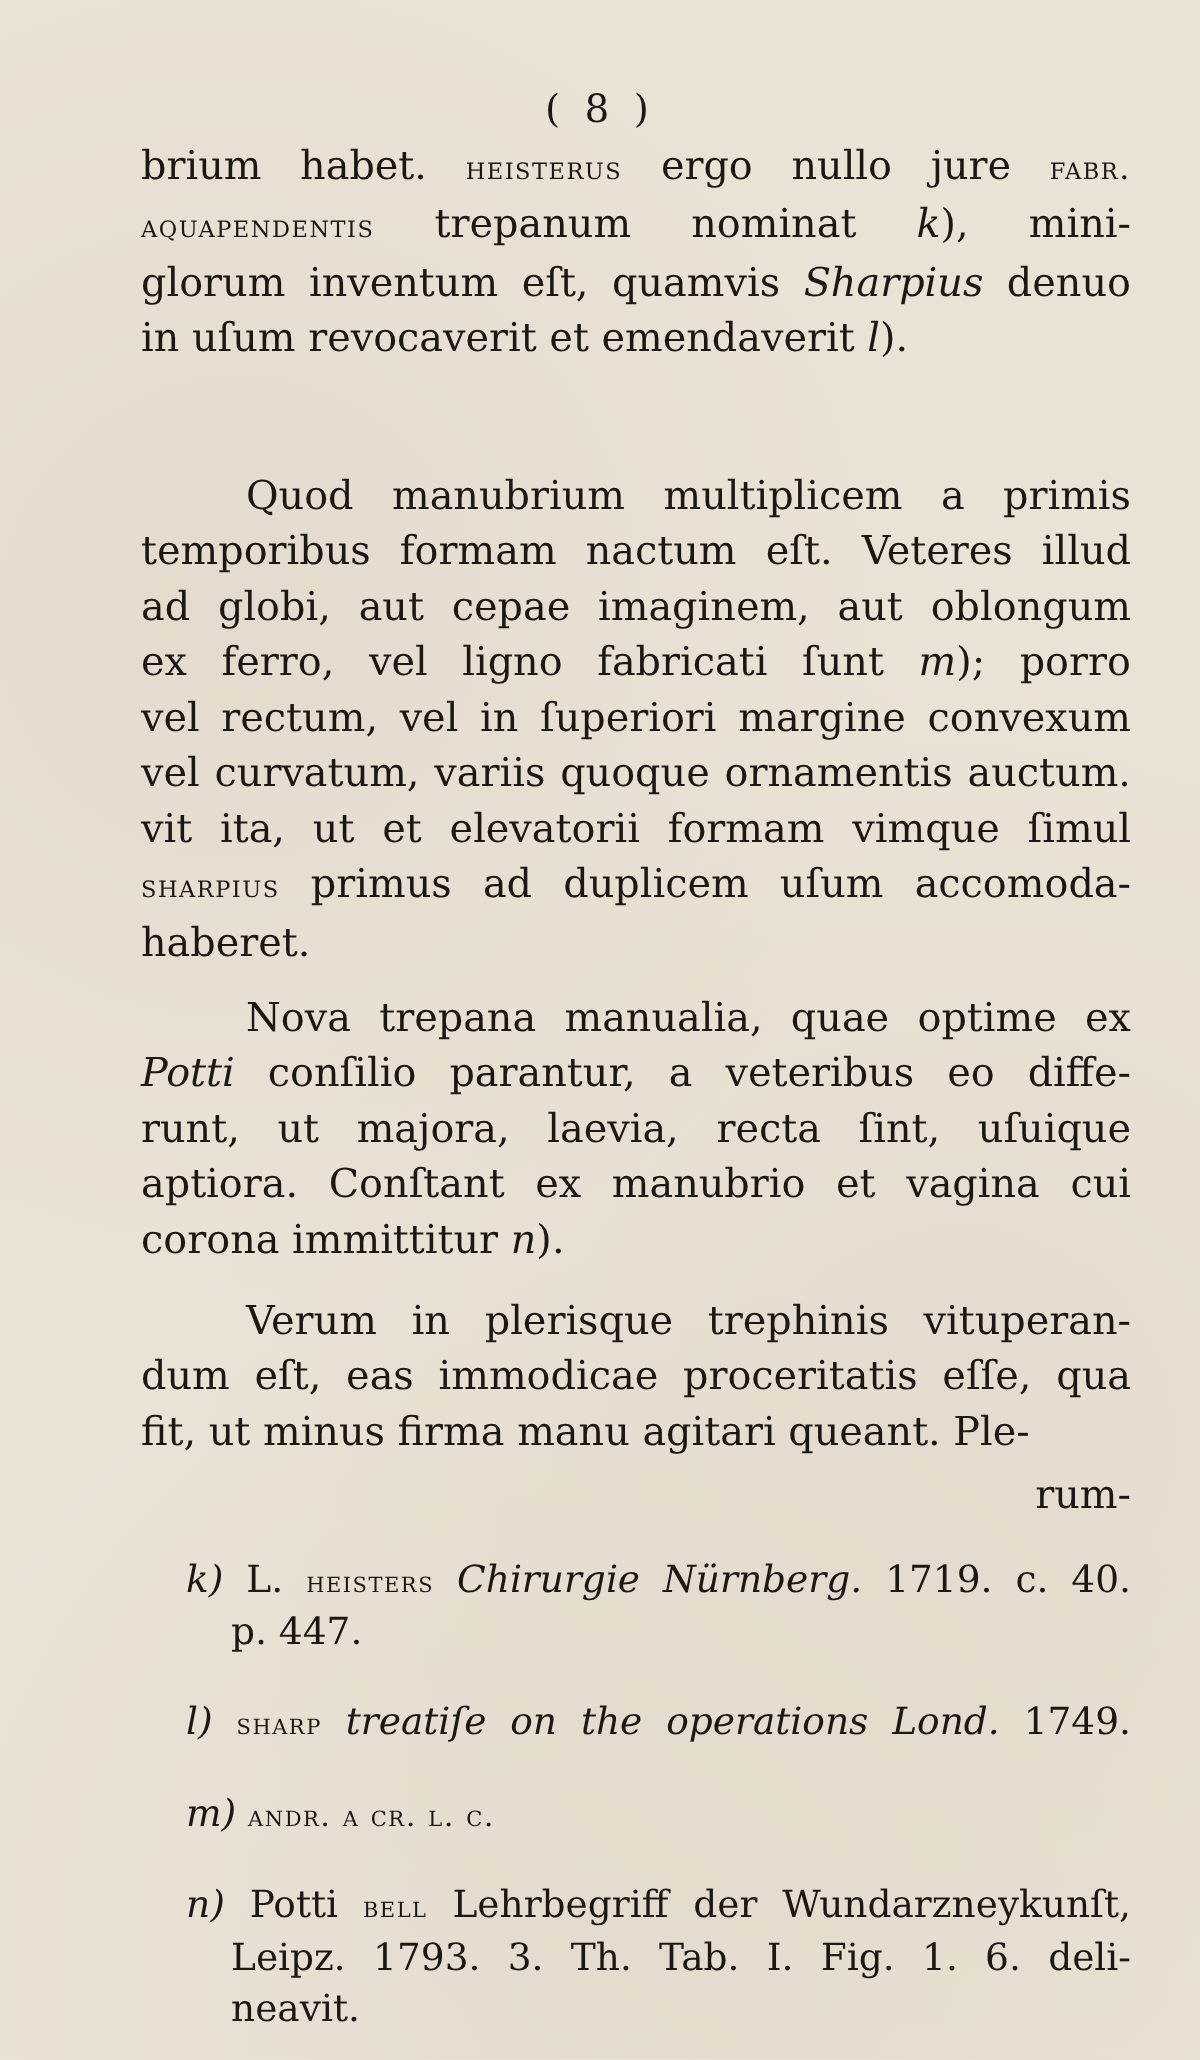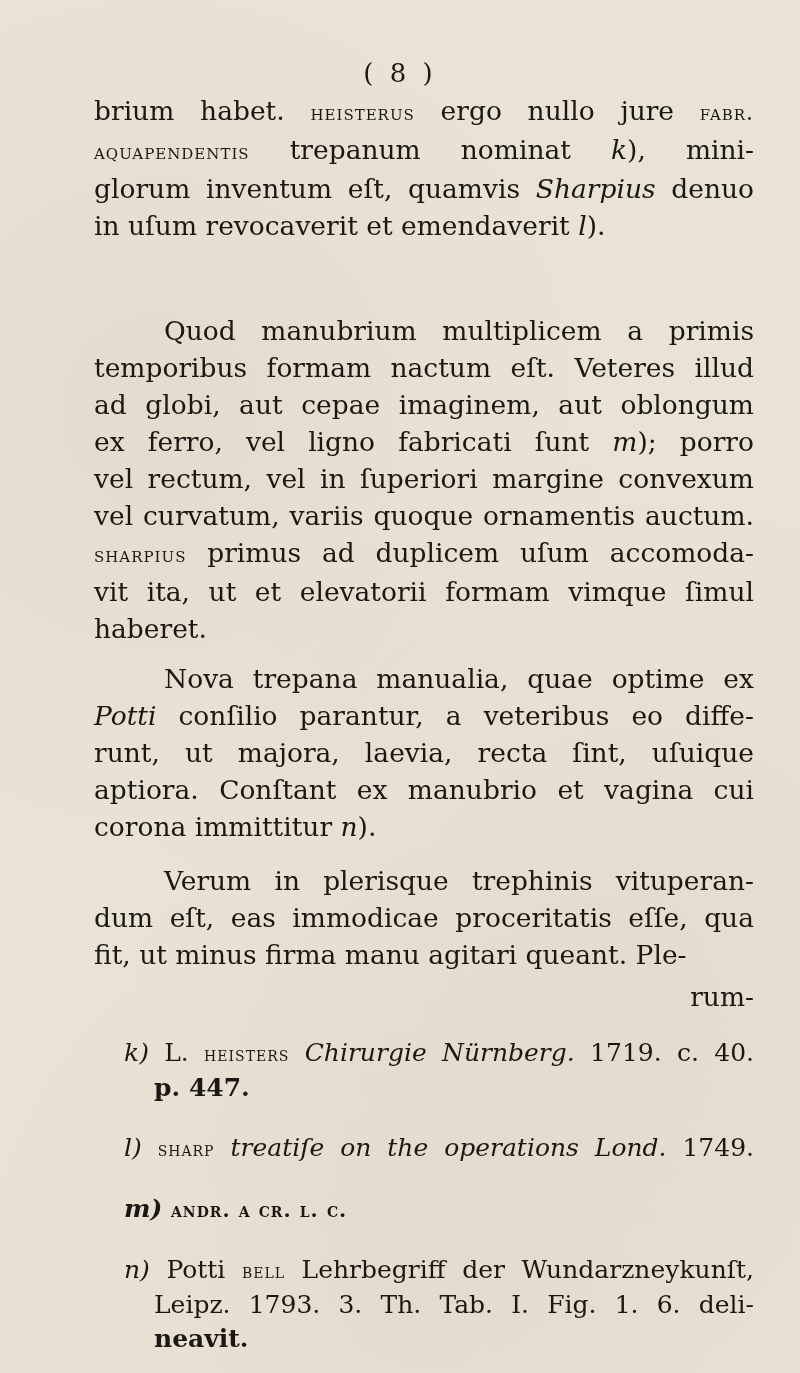--- a/index.html
+++ b/index.html
@@ -27,43 +27,43 @@
     .line { display: block; white-space: nowrap; text-align-last: justify; }
     .line.last { text-align-last: left; }
     .indent { padding-left: 70px; }
     .sc { font-variant: small-caps; font-size: 0.82em; letter-spacing: 1px; }
     .it { font-style: italic; }
     .right { text-align: right; text-align-last: right !important; }
     .notes { position: absolute; left: 124px; width: 630px; font-size: 25px; line-height: 34px; }
     .note { margin-bottom: 26px; }
     .note .line { text-align-last: justify; }
     .note .cont { padding-left: 30px; }
-    .note .last { text-align-last: left; font-weight: bold; }
+    .note .last { text-align-last: left; }
   </style>
 </head>
 <body>
 
 <div class="page">
   <div class="page-number">( 8 )</div>
 
   <div class="text-block" style="top:92px;">
       <span class="line"><span>brium habet. </span><span class="sc">heisterus</span><span> ergo nullo jure </span><span class="sc">fabr.</span></span>
       <span class="line"><span class="sc">aquapendentis</span><span> trepanum nominat </span><span class="it">k</span><span>), mini-</span></span>
       <span class="line"><span>glorum inventum eſt, quamvis </span><span class="it">Sharpius</span><span> denuo</span></span>
       <span class="line last"><span>in uſum revocaverit et emendaverit </span><span class="it">l</span><span>).</span></span>
     </div>
   <div class="text-block" style="top:312px;">
       <span class="line indent"><span>Quod manubrium multiplicem a primis</span></span>
       <span class="line"><span>temporibus formam nactum eſt. Veteres illud</span></span>
       <span class="line"><span>ad globi, aut cepae imaginem, aut oblongum</span></span>
       <span class="line"><span>ex ferro, vel ligno fabricati ſunt </span><span class="it">m</span><span>); porro</span></span>
       <span class="line"><span>vel rectum, vel in ſuperiori margine convexum</span></span>
       <span class="line"><span>vel curvatum, variis quoque ornamentis auctum.</span></span>
+      <span class="line"><span>vit ita, ut et elevatorii formam vimque ſimul</span></span>
       <span class="line"><span class="sc">sharpius</span><span> primus ad duplicem uſum accomoda-</span></span>
-      <span class="line"><span>vit ita, ut et elevatorii formam vimque ſimul</span></span>
       <span class="line last"><span>haberet.</span></span>
     </div>
   <div class="text-block" style="top:660px;">
       <span class="line indent"><span>Nova trepana manualia, quae optime ex</span></span>
       <span class="line"><span class="it">Potti</span><span> conſilio parantur, a veteribus eo diffe-</span></span>
       <span class="line"><span>runt, ut majora, laevia, recta ſint, uſuique</span></span>
       <span class="line"><span>aptiora. Conſtant ex manubrio et vagina cui</span></span>
       <span class="line last"><span>corona immittitur </span><span class="it">n</span><span>).</span></span>
     </div>
   <div class="text-block" style="top:862px;">

